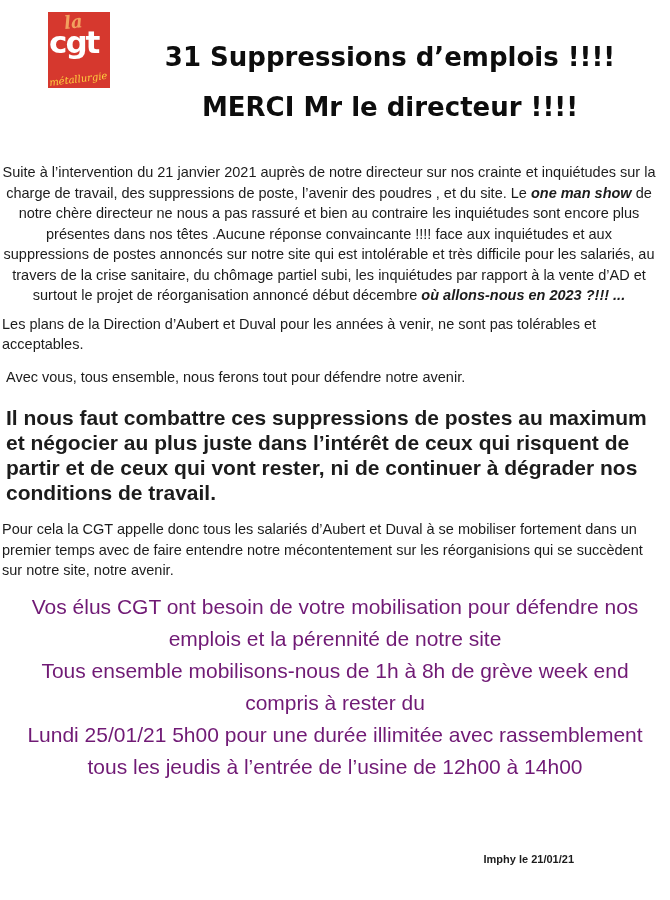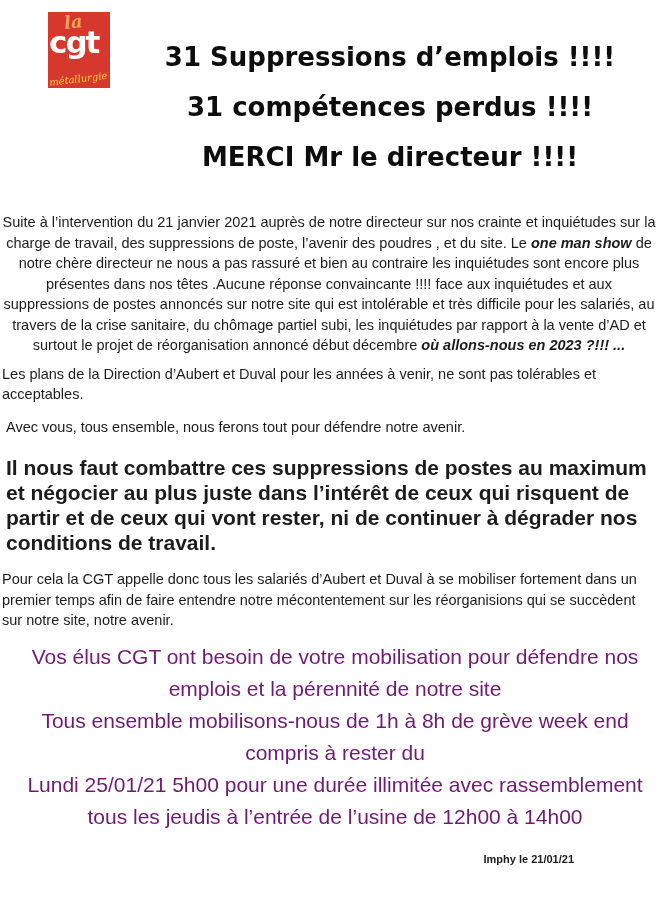--- a/index.html
+++ b/index.html
@@ -124,35 +124,34 @@
 <div class="page">
 
   <div class="logo" style="background: rgb(214, 56, 46);">
     <span class="logo-la">la</span>
     <span class="logo-cgt">cgt</span>
     <span class="logo-met" style="color: rgb(255, 210, 63);">métallurgie</span>
   </div>
 
   <div class="headlines">
     <div class="headline">31 Suppressions d’emplois !!!!</div>
-    <div class="headline">31 compétences perdus !!!!</div>
     <div class="headline">MERCI Mr le directeur !!!!</div>
   </div>
 
   <div class="body-text">
 
     <p class="para p-center"><span>Suite à l’intervention du 21 janvier 2021 auprès de notre directeur sur nos crainte et inquiétudes sur la charge de travail, des suppressions de poste, l’avenir des poudres , et du site. Le </span><span class="bi">one man show</span><span> de notre chère directeur ne nous a pas rassuré et bien au contraire les inquiétudes sont encore plus présentes dans nos têtes .Aucune réponse convaincante !!!! face aux inquiétudes et aux suppressions de postes annoncés sur notre site qui est intolérable et très difficile pour les salariés, au travers de la crise sanitaire, du chômage partiel subi, les inquiétudes par rapport à la vente d’AD et surtout le projet de réorganisation annoncé début décembre </span><span class="bi">où allons-nous en 2023 ?!!! ...</span></p>
 
     <p class="para p-left">Les plans de la Direction d’Aubert et Duval pour les années à venir, ne sont pas tolérables et acceptables.</p>
 
     <p class="para p-left para-avec">Avec vous, tous ensemble, nous ferons tout pour défendre notre avenir.</p>
 
     <p class="para p-left para-bold">Il nous faut combattre ces suppressions de postes au maximum et négocier au plus juste dans l’intérêt de ceux qui risquent de partir et de ceux qui vont rester, ni de continuer à dégrader nos conditions de travail.</p>
 
-    <p class="para p-left para-appel">Pour cela la CGT appelle donc tous les salariés d’Aubert et Duval à se mobiliser fortement dans un premier temps afin de faire entendre notre mécontentement sur les réorganisions qui se succèdent sur notre site, notre avenir.</p>
+    <p class="para p-left para-appel">Pour cela la CGT appelle donc tous les salariés d’Aubert et Duval à se mobiliser fortement dans un premier temps avec de faire entendre notre mécontentement sur les réorganisions qui se succèdent sur notre site, notre avenir.</p>
 
   </div>
 
   <div class="cta" style="color: #701a75;">
     <p>Vos élus CGT ont besoin de votre mobilisation pour défendre nos emplois et la pérennité de notre site</p>
     <p>Tous ensemble mobilisons-nous de 1h à 8h de grève week end compris à rester du</p>
     <p>Lundi 25/01/21 5h00 pour une durée illimitée avec rassemblement tous les jeudis à l’entrée de l’usine de 12h00 à 14h00</p>
   </div>
 
   <div class="footer">Imphy le 21/01/21</div>

